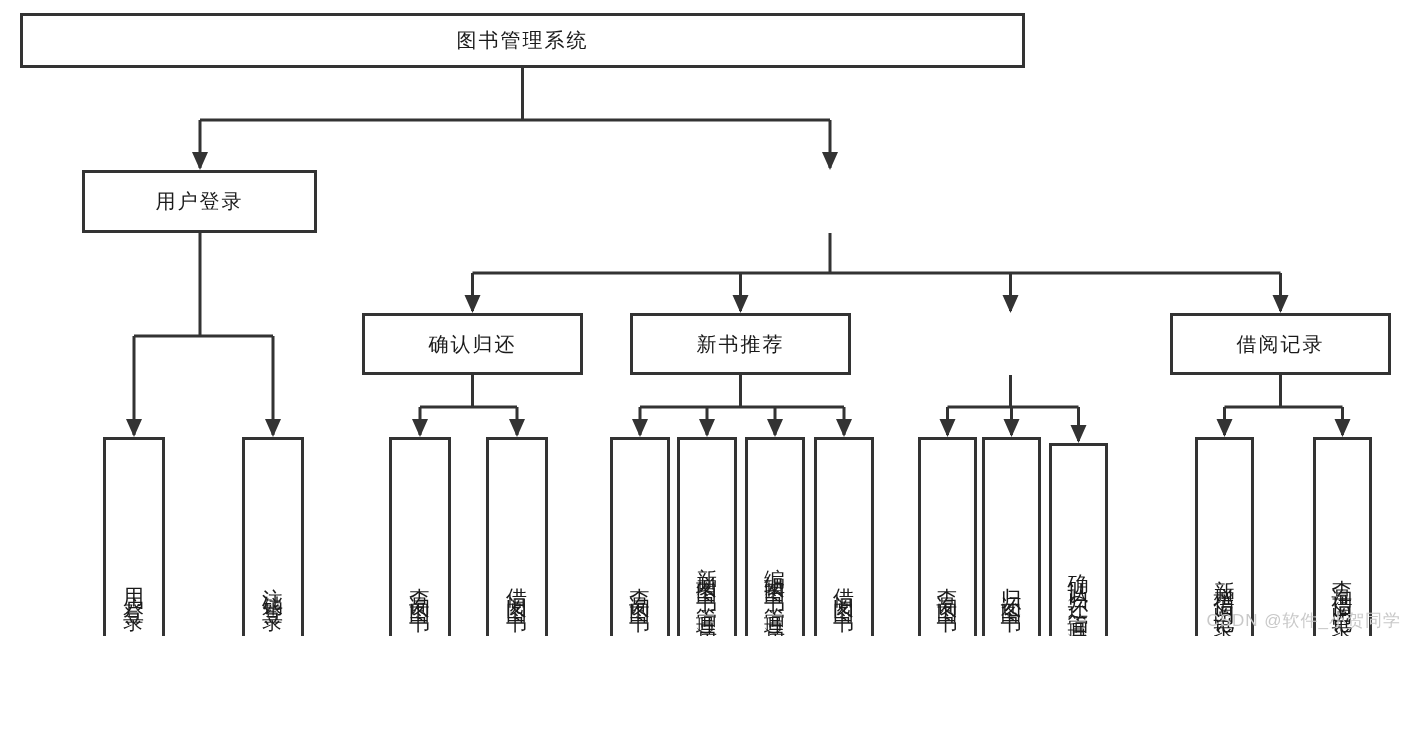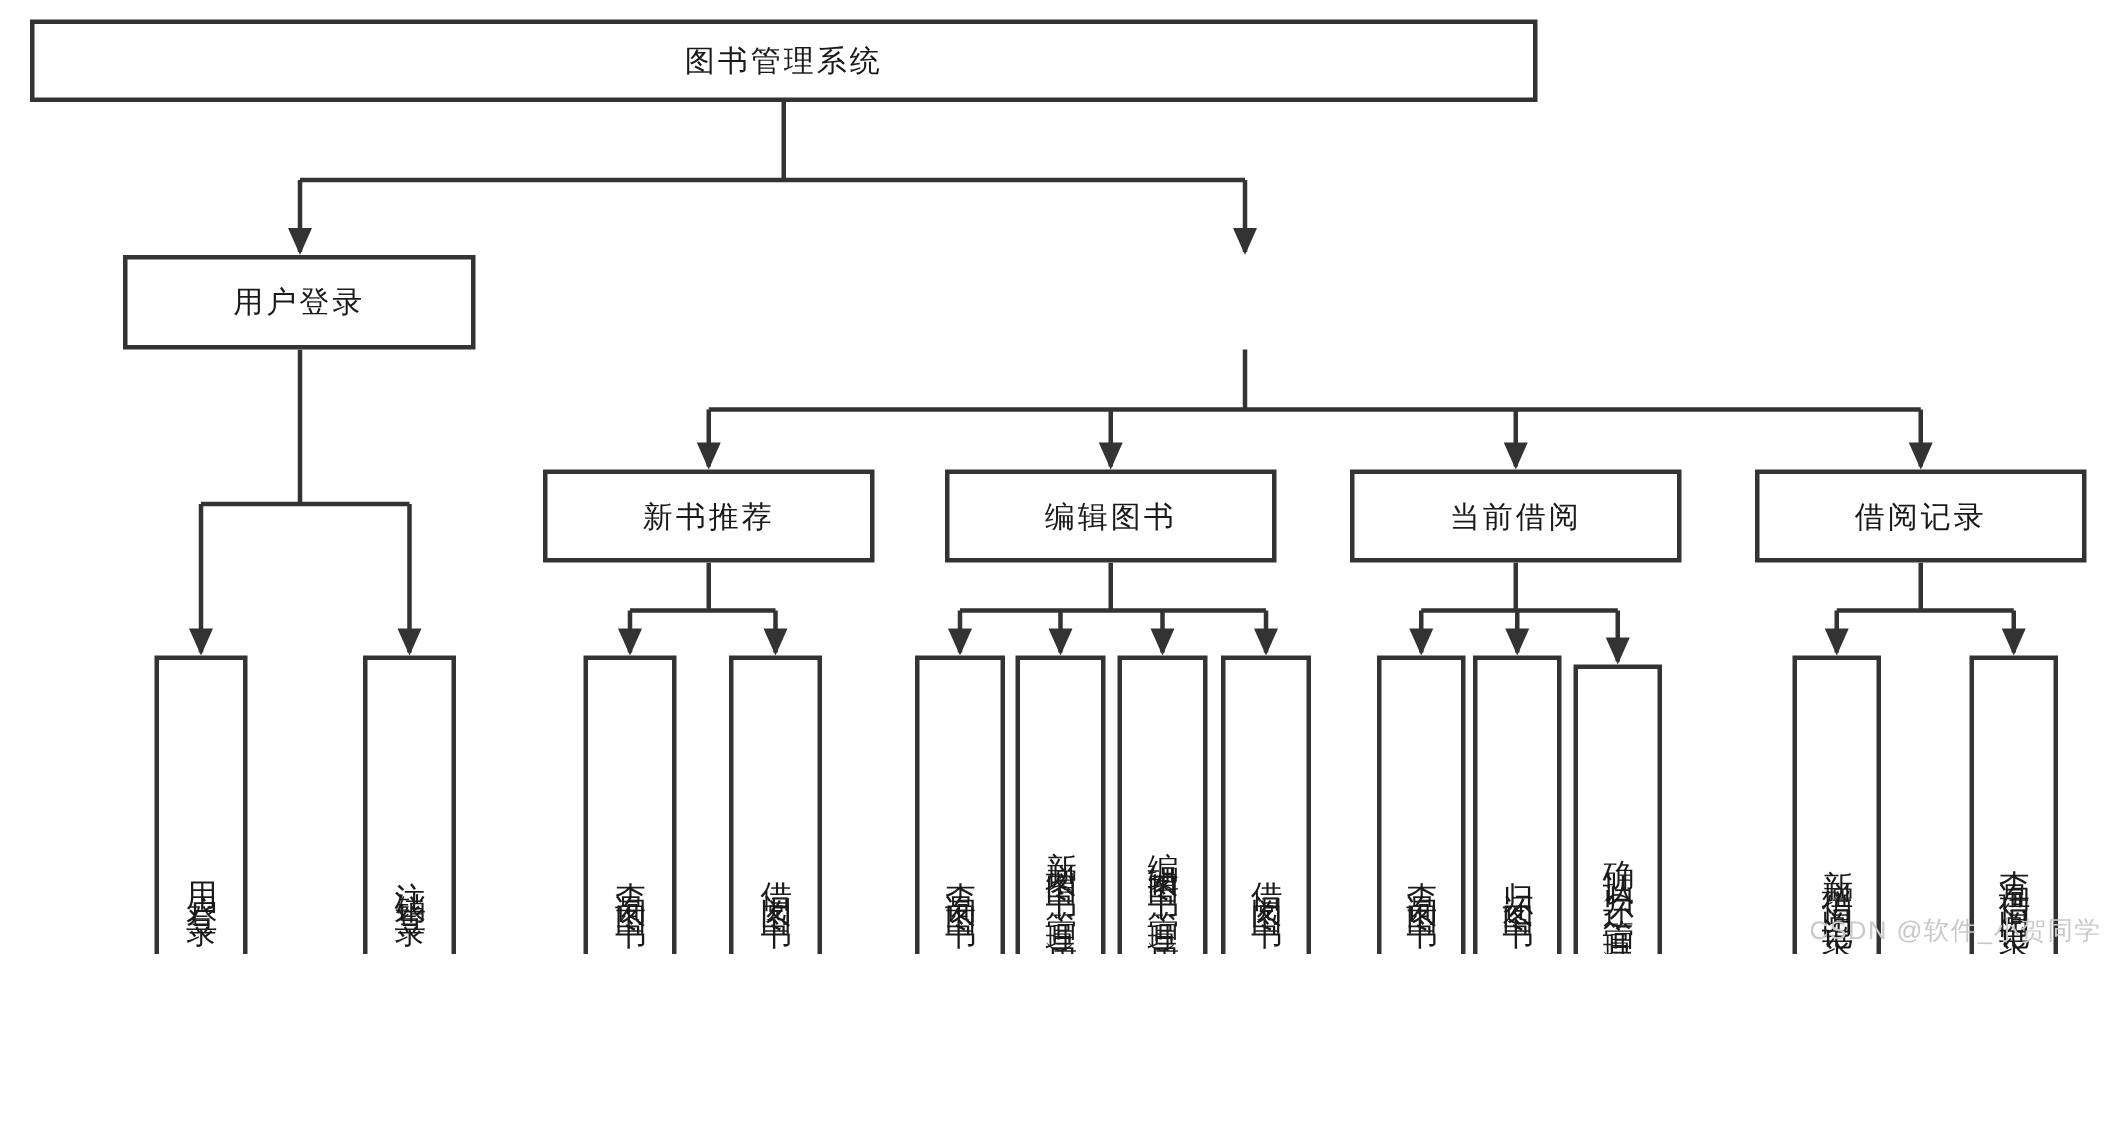--- a/index.html
+++ b/index.html
@@ -71,23 +71,22 @@
          M767 419 L783 419 L775 437 Z  M836 419 L852 419 L844 437 Z
          M939.5 419 L955.5 419 L947.5 437 Z  M1003.5 419 L1019.5 419 L1011.5 437 Z
          M1070.5 425 L1086.5 425 L1078.5 443 Z
          M1216.5 419 L1232.5 419 L1224.5 437 Z  M1334.5 419 L1350.5 419 L1342.5 437 Z" fill="#333333" stroke="none"></path>
   </svg>
 
   <div class="node" style="left:20px; top:13px; width:1005px; height:55px;">图书管理系统</div>
 
   <div class="node" style="left:82px; top:170px; width:235px; height:63px;">用户登录</div>
 
-  <div class="node" style="left:362px; top:313px; width:221px; height:62px;">新书推荐</div>
-  <div class="node" style="left:630px; top:313px; width:221px; height:62px;">编辑图书</div>
-  <div class="node" style="left:900px; top:313px; width:221px; height:62px;">当前借阅</div>
+  <div class="node" style="left:362px; top:313px; width:221px; height:62px;">确认归还</div>
+  <div class="node" style="left:630px; top:313px; width:221px; height:62px;">新书推荐</div>
   <div class="node" style="left:1170px; top:313px; width:221px; height:62px;">借阅记录</div>
 
   <div class="node vertical" style="left:103px; top:437px; width:62px; height:300px;">用户登录</div>
   <div class="node vertical" style="left:242px; top:437px; width:62px; height:300px;">注销登录</div>
 
   <div class="node vertical" style="left:389px; top:437px; width:62px; height:300px;">查询图书</div>
   <div class="node vertical" style="left:486px; top:437px; width:62px; height:300px;">借阅图书</div>
 
   <div class="node vertical" style="left:610px; top:437px; width:60px; height:300px;">查询图书</div>
   <div class="node vertical" style="left:677px; top:437px; width:60px; height:300px;">新增图书（管理员）</div>

